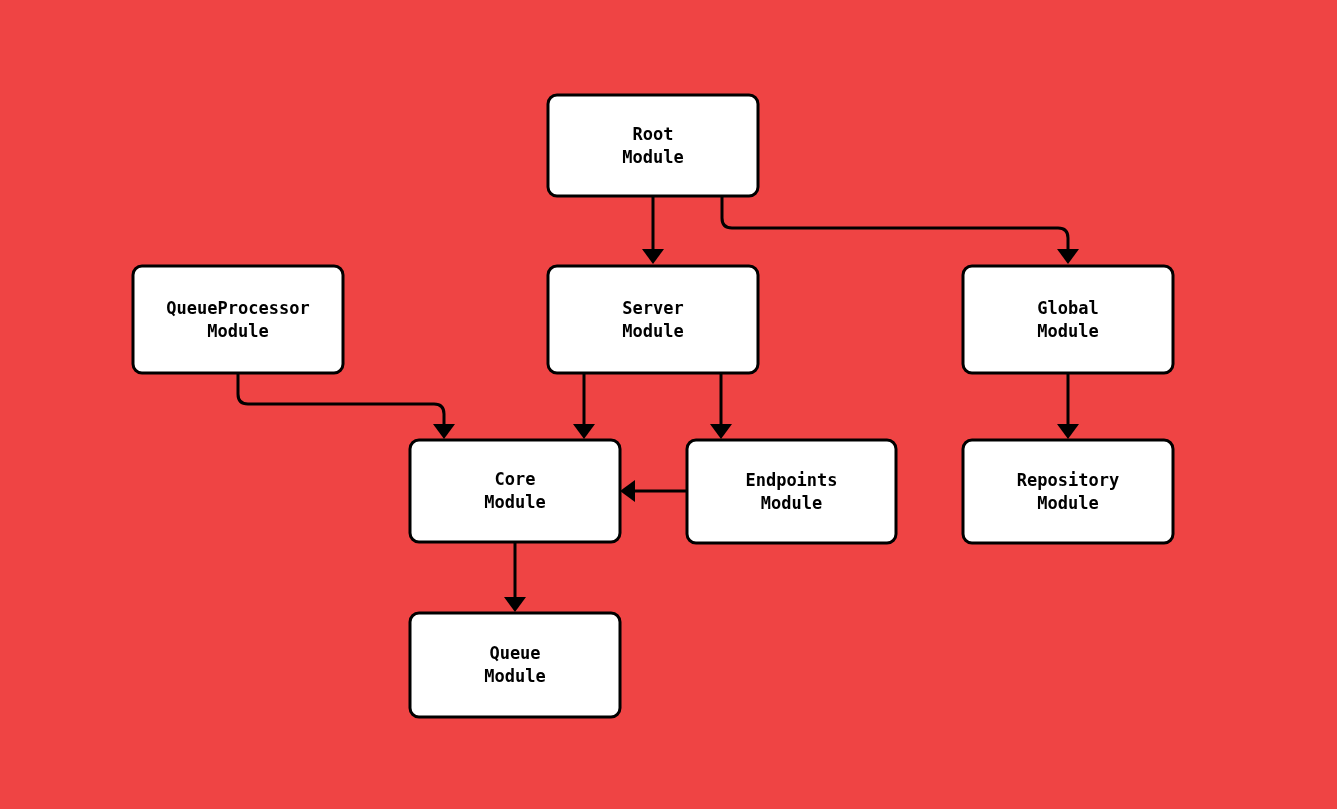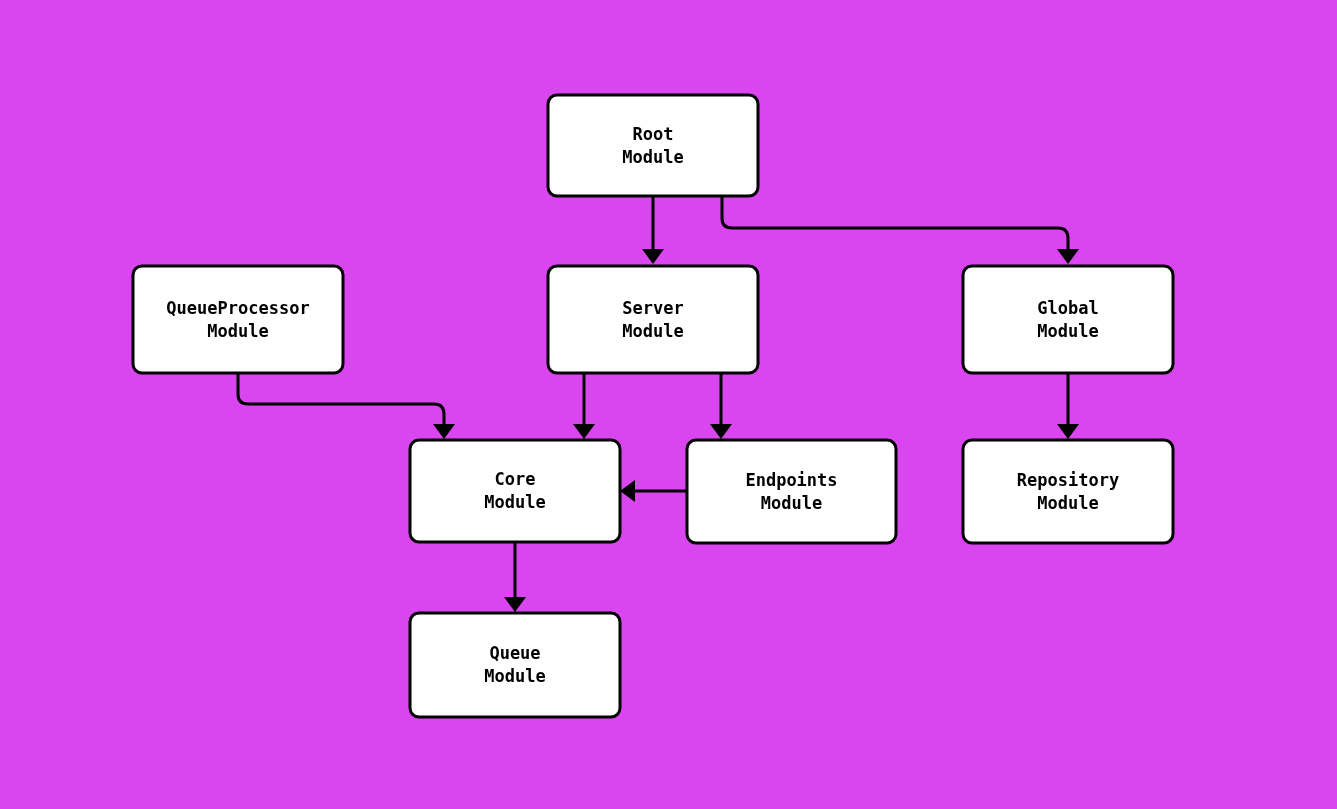--- a/index.html
+++ b/index.html
@@ -11,21 +11,21 @@
   body {
     width: 1337px;
     height: 809px;
     font-family: "DejaVu Sans Mono", "Liberation Mono", monospace;
     overflow: hidden;
   }
   #diagram-root {
     position: relative;
     width: 1337px;
     height: 809px;
-    background: #d946ef;
+    background: #ef4444;
   }
   svg#diagram-canvas {
     display: block;
     width: 1337px;
     height: 809px;
   }
   .node-box {
     fill: #ffffff;
     stroke: #000000;
     stroke-width: 3;

